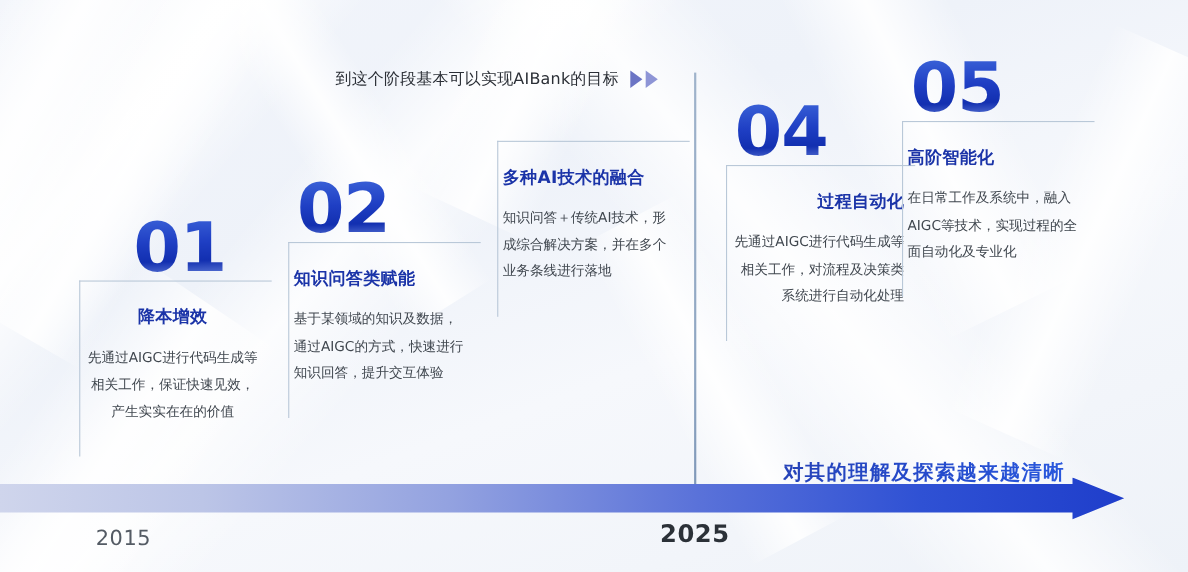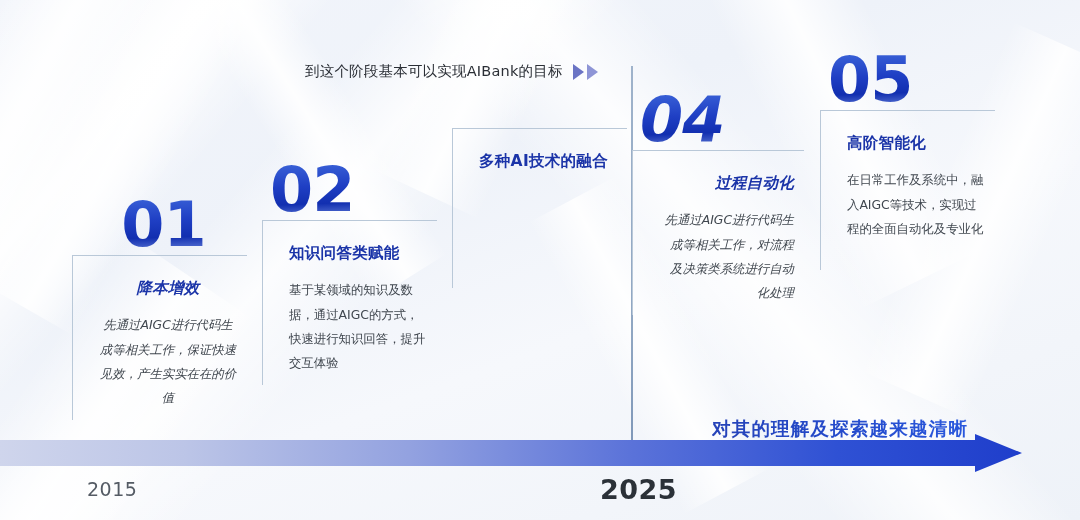--- a/index.html
+++ b/index.html
@@ -79,46 +79,46 @@
     background: linear-gradient(178deg, #3b63d8 0%, #1f3fc4 42%, #122fb0 72%, #6b86dd 100%);
     -webkit-background-clip: text;
     background-clip: text;
     color: transparent;
     margin-left: 8px;
     margin-bottom: 4px;
   }
   .step .card {
     border-top: 1.4px solid #b9c8d8;
     border-left: 1.4px solid #b9c8d8;
-    padding: 22px 10px 10px 26px;
+    padding: 22px 10px 10px 4px;
   }
   .step .card-title {
     font-size: 15.5px;
     font-weight: 700;
     color: #1b34a8;
     letter-spacing: 0.3px;
     margin-bottom: 14px;
     white-space: nowrap;
     font-family: "DejaVu Sans", "Liberation Sans", sans-serif;
   }
   .step .card-body {
     font-size: 12.4px;
     line-height: 1.95;
     color: #40474f;
     font-family: "DejaVu Sans", "Liberation Sans", sans-serif;
   }
 
   
   #step-1 { left: 72px;  top: 198px; text-align: center; }
-  #step-1 .card { width: 175px; min-height: 160px; font-style: italic; }
+  #step-1 .card { width: 175px; min-height: 160px; }
   #step-2 { left: 262px; top: 163px; }
   #step-2 .card { width: 175px; min-height: 160px; }
   #step-3 { left: 452px; top: 128px; }
   #step-3 .card { width: 175px; min-height: 160px; }
-  #step-4 { left: 632px; top: 93px; font-style: italic; }
+  #step-4 { left: 660px; top: 93px; }
   #step-4 .card { width: 172px; min-height: 160px; text-align: right; }
   #step-5 { left: 820px; top: 53px; }
   #step-5 .card { width: 175px; min-height: 160px; }
 
   
   #tagline {
     position: absolute;
     left: 712px; top: 396px;
     font-size: 18.5px;
     font-weight: 700;
@@ -134,21 +134,21 @@
 
   
   #arrow { position: absolute; left: 0; top: 434px; width: 1080px; height: 48px; }
 
   
   .year {
     position: absolute;
     font-family: "DejaVu Sans", "Liberation Sans", sans-serif;
   }
   #year-2023 { left: 87px; top: 478px; font-size: 19px; color: #545b64; letter-spacing: 0.5px; }
-  #year-2025 { left: 600px; top: 474px; font-size: 27px; font-weight: 700; color: #2b3138; letter-spacing: 0.5px; }
+  #year-2025 { left: 600px; top: 474px; font-size: 22px; font-weight: 700; color: #2b3138; letter-spacing: 0.5px; }
 
   
   #footer-ghost {
     position: absolute;
     left: 858px; top: 505px;
     font-size: 15px;
     color: rgba(150,160,180,0.30);
     white-space: nowrap;
     font-family: "DejaVu Sans", "Liberation Sans", sans-serif;
   }
@@ -189,20 +189,21 @@
     <div class="num">02</div>
     <div class="card">
       <div class="card-title">知识问答类赋能</div>
       <div class="card-body">基于某领域的知识及数据，通过AIGC的方式，快速进行知识回答，提升交互体验</div>
     </div>
   </div>
 
   <div class="step" id="step-3">
     <div class="card">
       <div class="card-title">多种AI技术的融合</div>
+      <div class="card-body">知识问答＋传统AI技术，形成综合解决方案，并在多个业务条线进行落地</div>
     </div>
   </div>
 
   <div class="step" id="step-4">
     <div class="num">04</div>
     <div class="card">
       <div class="card-title">过程自动化</div>
       <div class="card-body">先通过AIGC进行代码生成等相关工作，对流程及决策类系统进行自动化处理</div>
     </div>
   </div>

